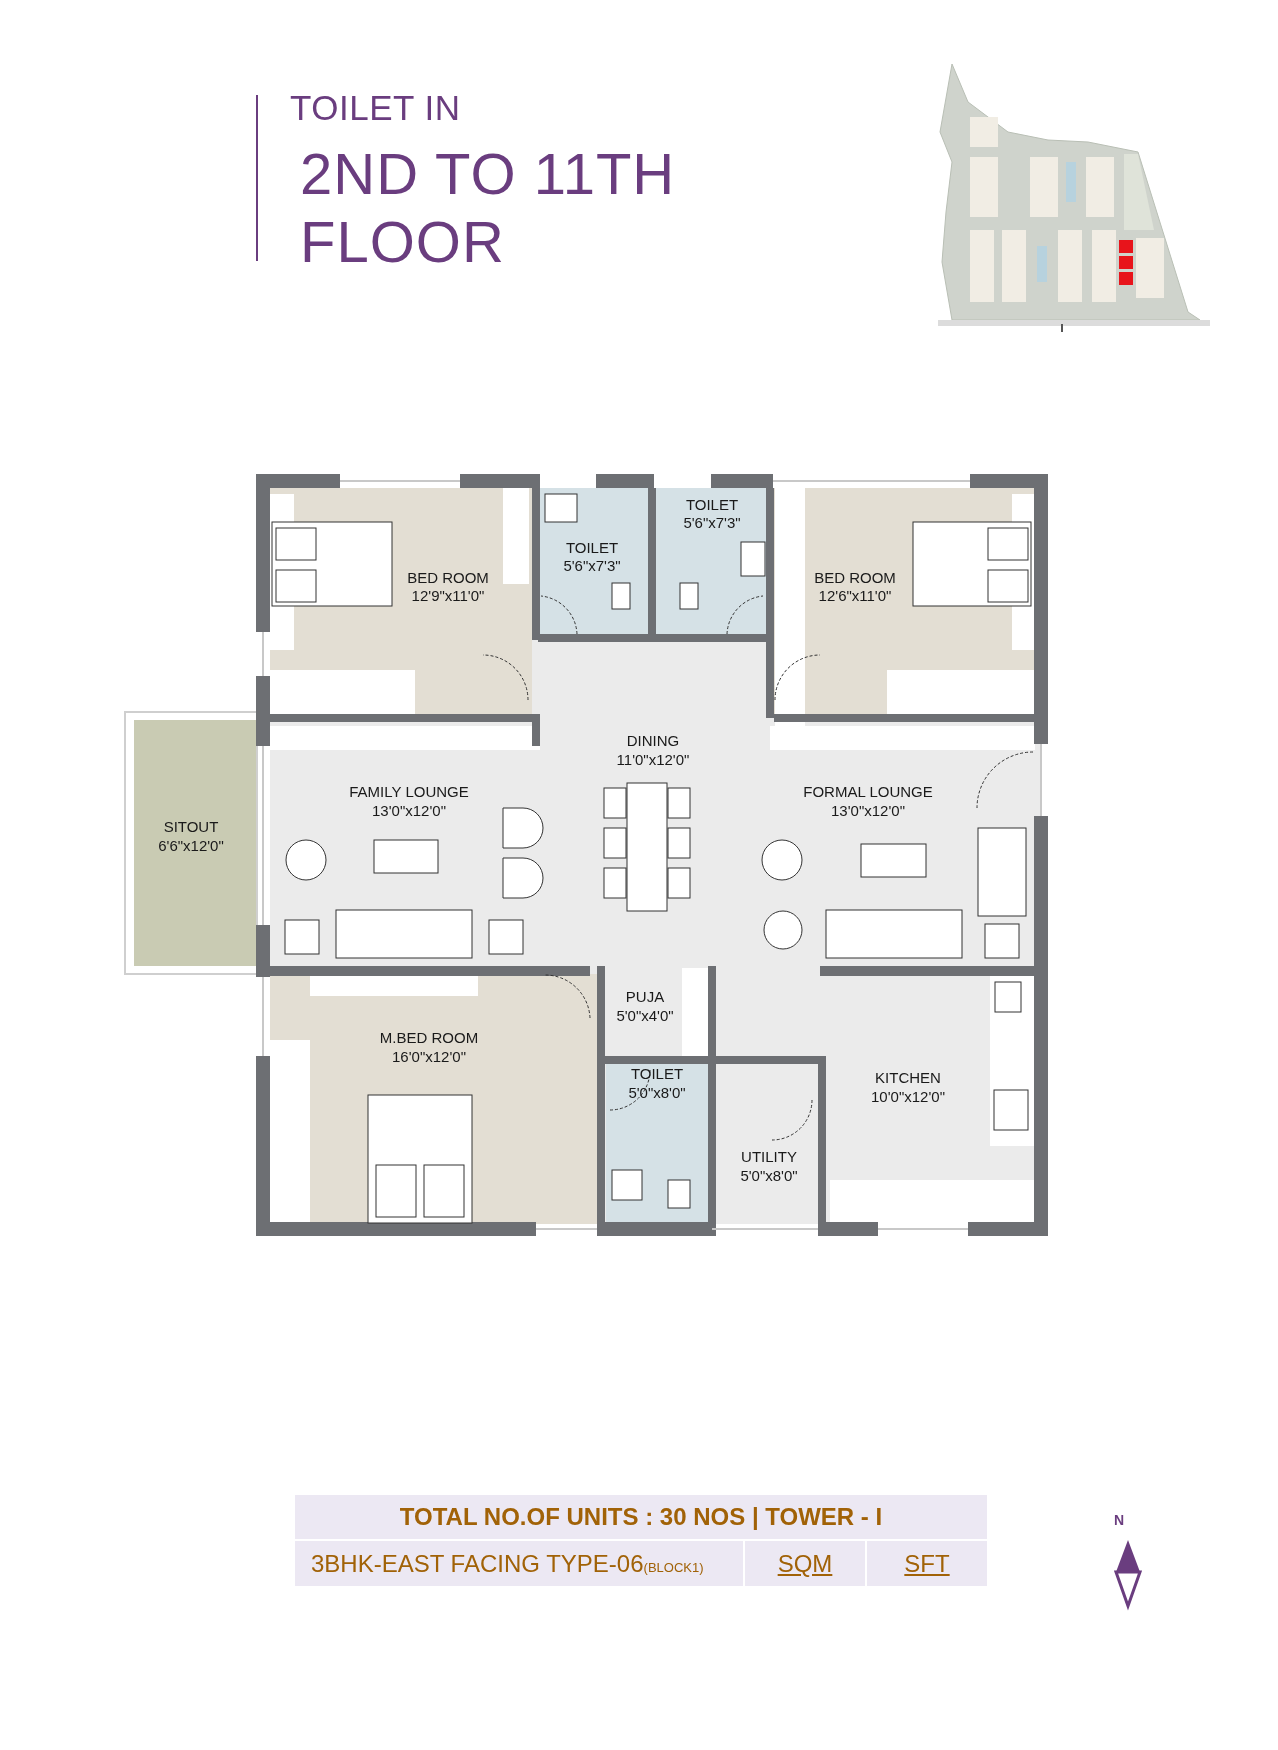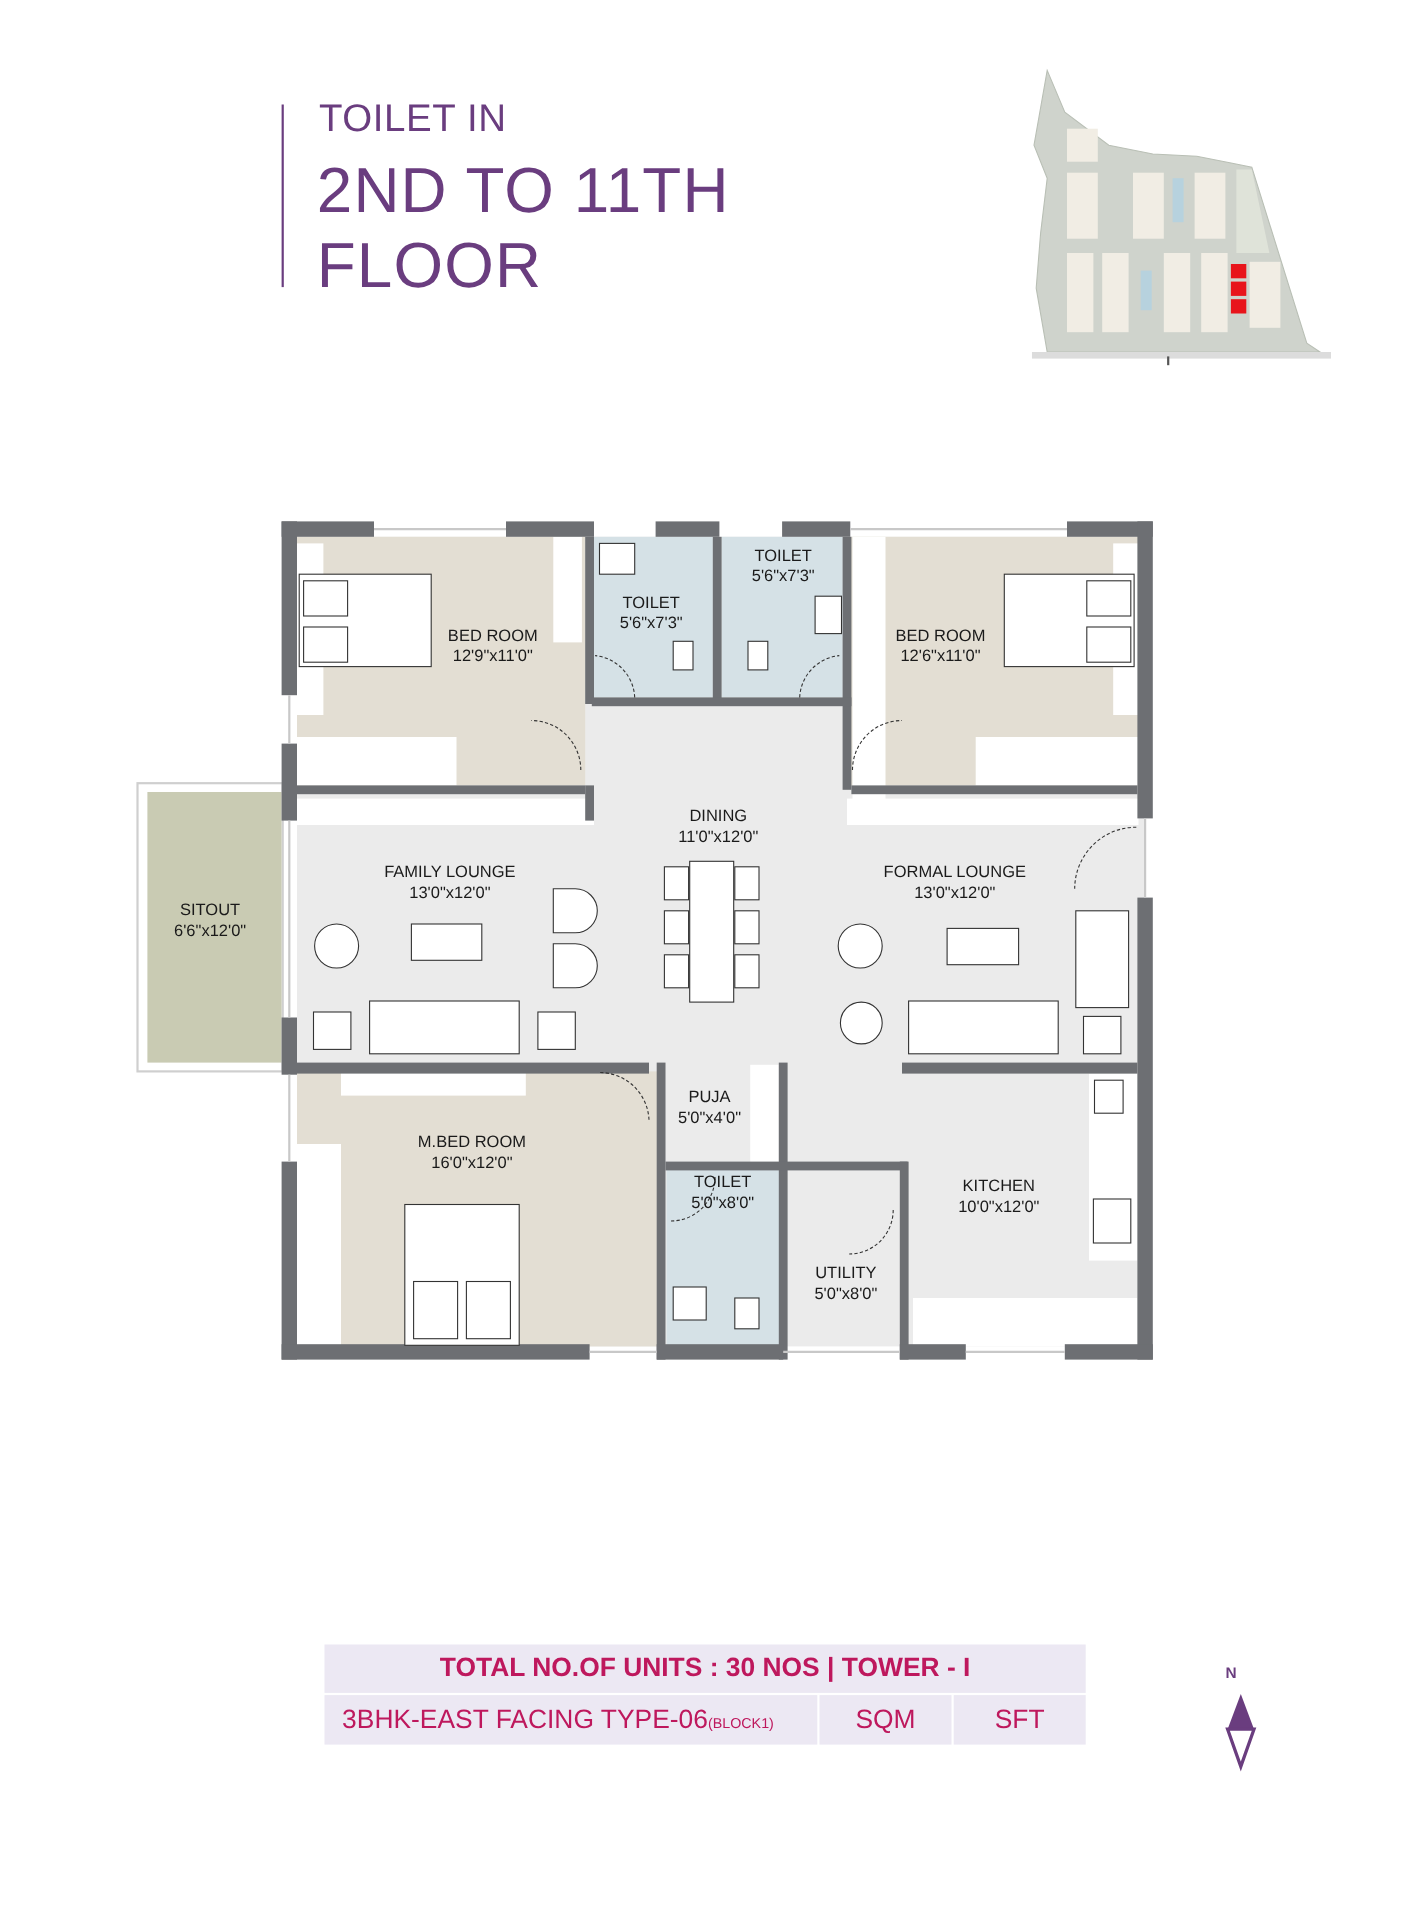--- a/index.html
+++ b/index.html
@@ -1,26 +1,26 @@
 <!DOCTYPE html>
 <html><head>
 <meta charset="utf-8">
 <style>
   html, body { margin:0; padding:0; background:#ffffff; }
   body { width:1278px; height:1750px; position:relative; overflow:hidden; font-family:"Liberation Sans", sans-serif; }
   .title-bar { position:absolute; left:256px; top:95px; width:2px; height:166px; background:#6a3d7f; }
   .title-sub { position:absolute; left:290px; top:88px; font-size:35px; color:#6a3d7f; letter-spacing:0.5px; }
-  .title-main { position:absolute; left:288px; top:140px; font-size:58px; line-height:68px; color:#6a3d7f; letter-spacing:1px; }
+  .title-main { position:absolute; left:300px; top:140px; font-size:58px; line-height:68px; color:#6a3d7f; letter-spacing:1px; }
   .keyplan { position:absolute; left:938px; top:62px; width:272px; height:272px; }
   .plan { position:absolute; left:0; top:0; width:1278px; height:1750px; pointer-events:none; }
   .plan text { font-family:"Liberation Sans", sans-serif; fill:#1a1a1a; }
   .info-table { position:absolute; left:293px; top:1493px; width:696px; border-collapse:separate; border-spacing:2px; }
-  .info-table td { background:#ece8f3; color:#be185d; padding:0 16px; height:45px; font-size:24px; }
+  .info-table td { background:#ece8f3; color:#a16207; padding:0 16px; height:45px; font-size:24px; }
   .info-table .hdr { text-align:center; font-weight:bold; font-size:24px; height:44px; }
-  .info-table .num { text-align:center; width:88px; }
+  .info-table .num { text-align:center; width:88px;text-decoration:underline; }
   .small { font-size:13px; }
   .compass { position:absolute; left:1108px; top:1512px; width:40px; height:100px; }
   .compass-n { position:absolute; left:1114px; top:1512px; font-size:14px; font-weight:bold; color:#6a3d7f; }
 </style>
 </head>
 <body>
 
 <div class="title-bar"></div>
 <div class="title-sub">TOILET IN</div>
 <div class="title-main">

